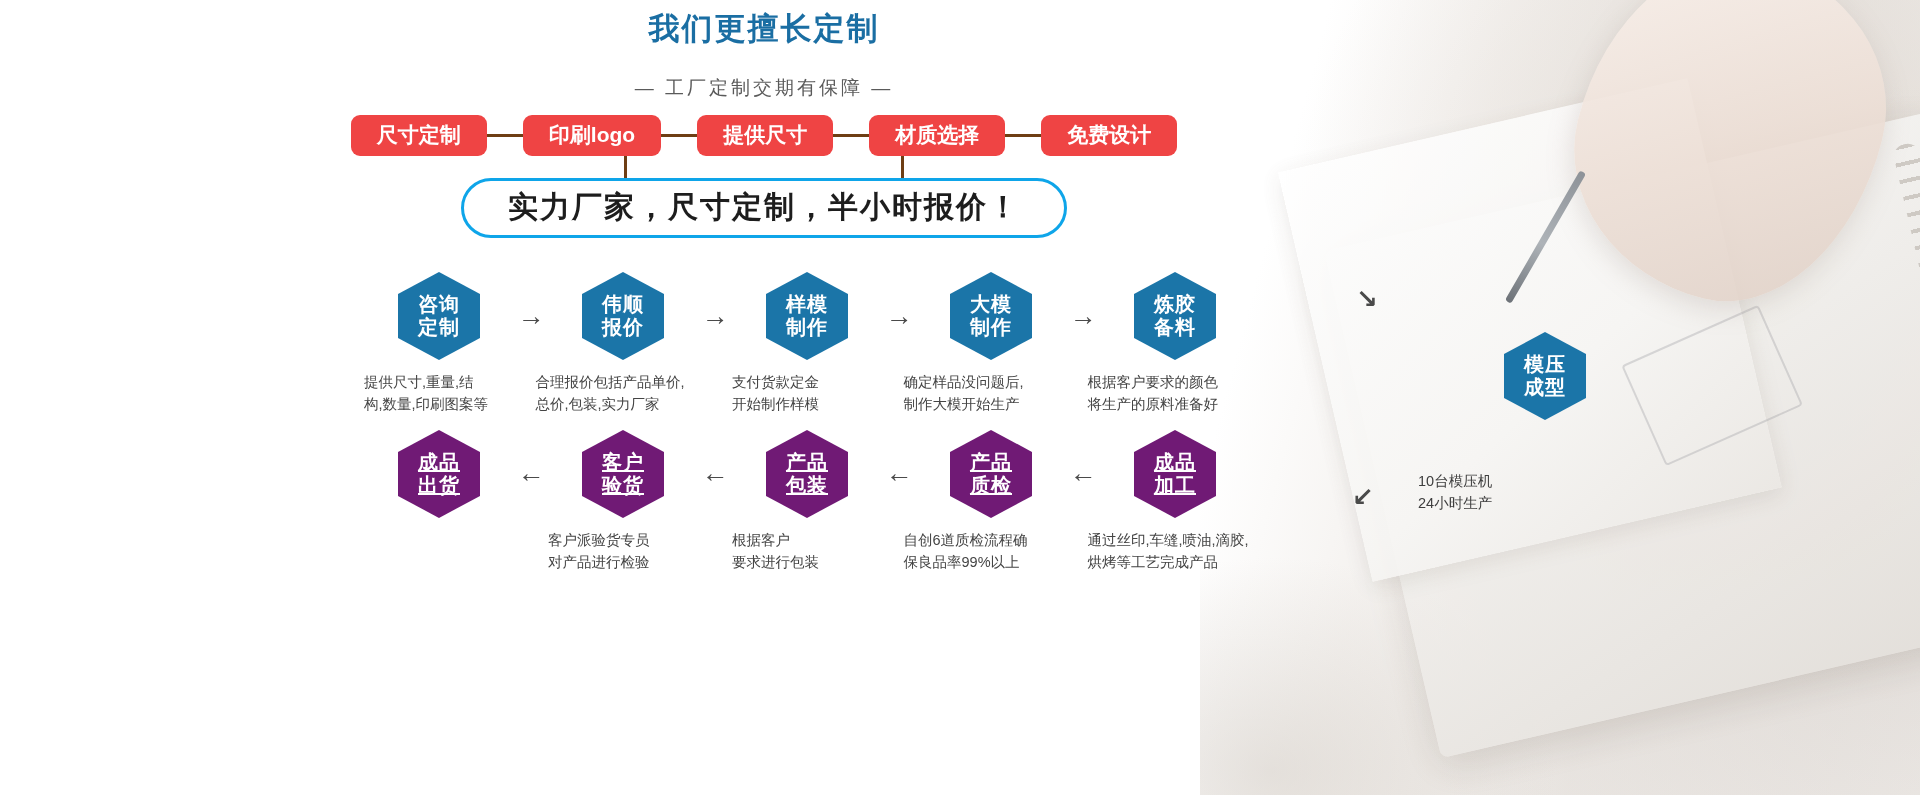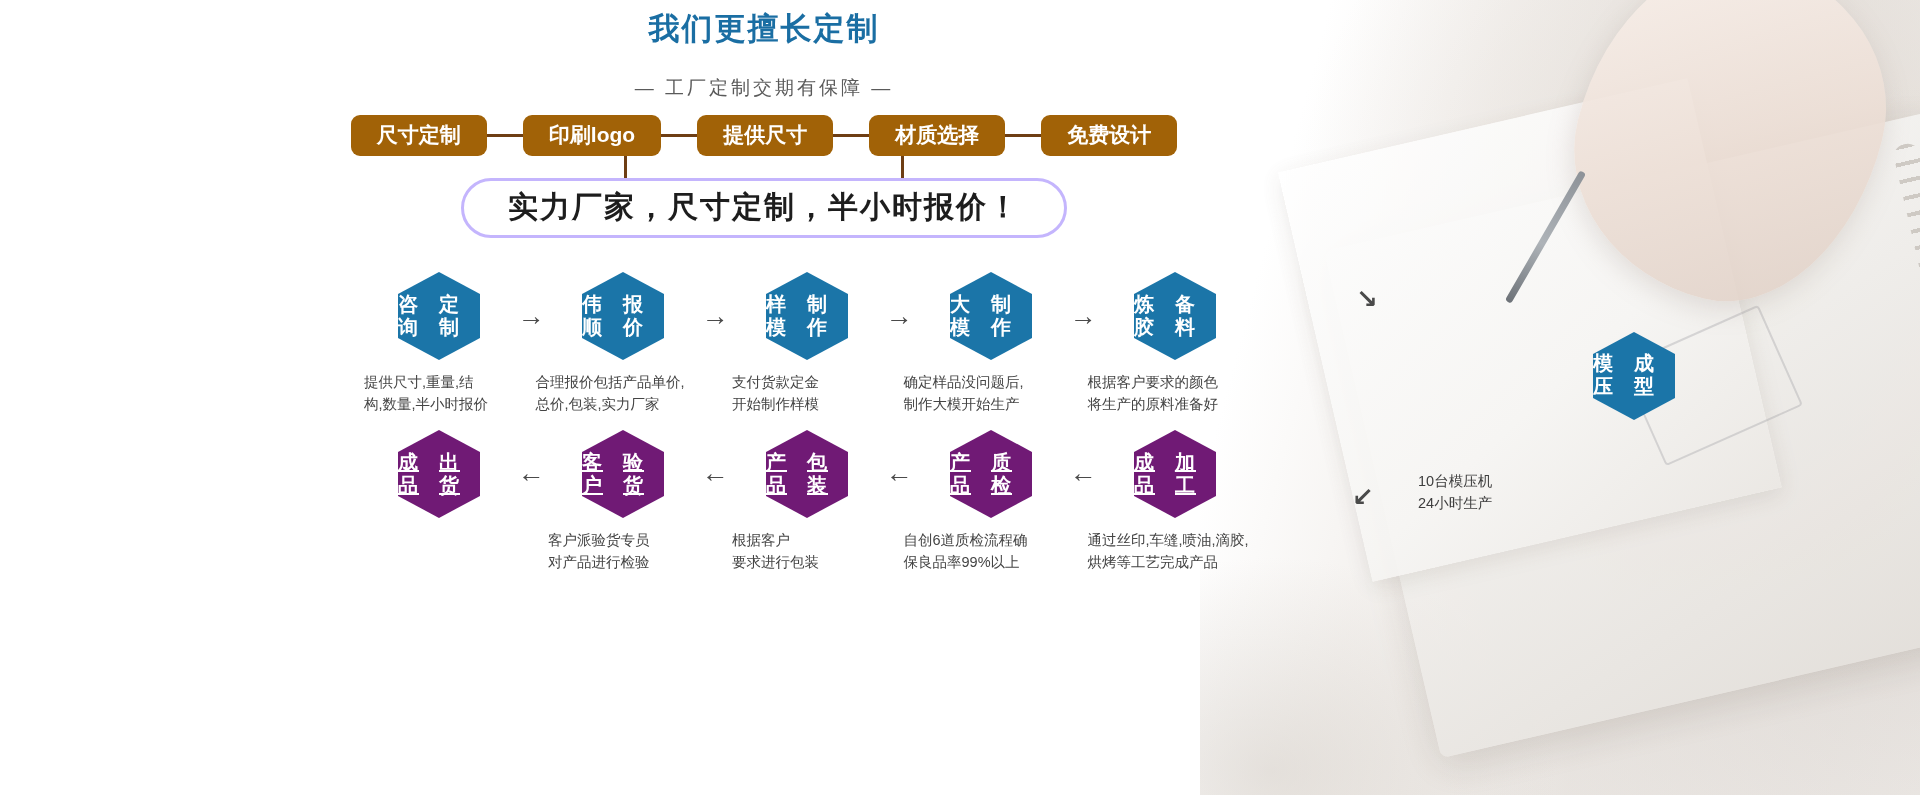--- a/index.html
+++ b/index.html
@@ -96,60 +96,60 @@
     pointer-events: none;
   }
 
   
   #tag-row {
     position: relative;
     display: flex; justify-content: center; align-items: center;
     gap: 0; margin-top: 14px;
   }
   .tag {
-    background: #a16207;
+    background: #ef4444;
     color: #fff;
     font-size: 21px; font-weight: bold;
     border-radius: 9px;
     padding: 9px 26px 11px;
     white-space: nowrap;
     line-height: 1;
   }
   .tag-link { width: 36px; height: 3px; background: #6e3e14; }
 
   
   #slogan-wrap { position: relative; margin-top: 22px; display: flex; justify-content: center; }
   #slogan-stem-l, #slogan-stem-r {
     position: absolute; top: -22px; width: 3px; height: 22px; background: #6e3e14;
   }
   #slogan-stem-l { left: 624px; }
   #slogan-stem-r { right: 624px; }
   #slogan {
-    border: 3px solid #c4b5fd;
+    border: 3px solid #0ea5e9;
     border-radius: 30px;
     padding: 9px 44px 12px;
     font-size: 30px; font-weight: bold; color: #1d1d1d;
     letter-spacing: 2px; line-height: 1.1;
     background: rgba(255,255,255,.85);
   }
 
   
   #flow { position: relative; width: 1920px; margin-top: 34px; }
 
   .flow-row { display: flex; align-items: flex-start; }
   #row1 { padding-left: 378px; }
   #row2 { padding-left: 378px; margin-top: 14px; }
 
   .step { width: 122px; display: flex; flex-direction: column; align-items: center; }
   .hexwrap { height: 88px; display: flex; align-items: center; justify-content: center; }
   .hex {
     width: 82px; height: 88px;
     background: #1b75a8;
     clip-path: polygon(50% 0%, 100% 25%, 100% 75%, 50% 100%, 0% 75%, 0% 25%);
-    display: flex; flex-direction: row; align-items: center; justify-content: center;
+    display: flex; flex-direction: column; align-items: center; justify-content: center;
     color: #fff; font-weight: bold; font-size: 20px; line-height: 1.16;
     letter-spacing: 1px;
   }
   .hex.dark { background: #701a75; text-decoration: underline; }
   .hex span { display: block; }
   .step-desc {
     margin-top: 11px;
     font-size: 14.5px; color: #444; line-height: 1.55;
     text-align: left; white-space: pre-line;
     width: 175px;
@@ -157,21 +157,21 @@
   .step-desc.narrow { width: 150px; }
 
   .arrow {
     width: 62px; height: 88px;
     display: flex; align-items: center; justify-content: center;
     color: #4a4a4a; font-size: 27px; font-weight: bold;
   }
 
   
   #mold-island { position: absolute; left: 1415px; top: 60px; width: 260px; }
-  #mold-island .hexwrap { justify-content: flex-end; font-family: Liberation Mono, monospace; }
+  #mold-island .hexwrap { justify-content: center; }
   #arrow-down-right {
     position: absolute; left: 1356px; top: 12px;
     color: #4a4a4a; font-size: 26px; font-weight: bold;
   }
   #arrow-down-left {
     position: absolute; left: 1352px; top: 210px;
     color: #4a4a4a; font-size: 26px; font-weight: bold;
   }
   #mold-caption {
     position: absolute; left: 1418px; top: 198px;
@@ -222,21 +222,21 @@
     <div class="flow-row" id="row1">
 
       <div class="step">
         <div class="hexwrap">
           <div class="hex">
             <span>咨询</span>
             <span>定制</span>
           </div>
         </div>
         <div class="step-desc narrow">提供尺寸,重量,结
-构,数量,半小时报价</div>
+构,数量,印刷图案等</div>
       </div>
 
       <div class="arrow">→</div>
 
       <div class="step">
         <div class="hexwrap">
           <div class="hex">
             <span>伟顺</span>
             <span>报价</span>
           </div>

